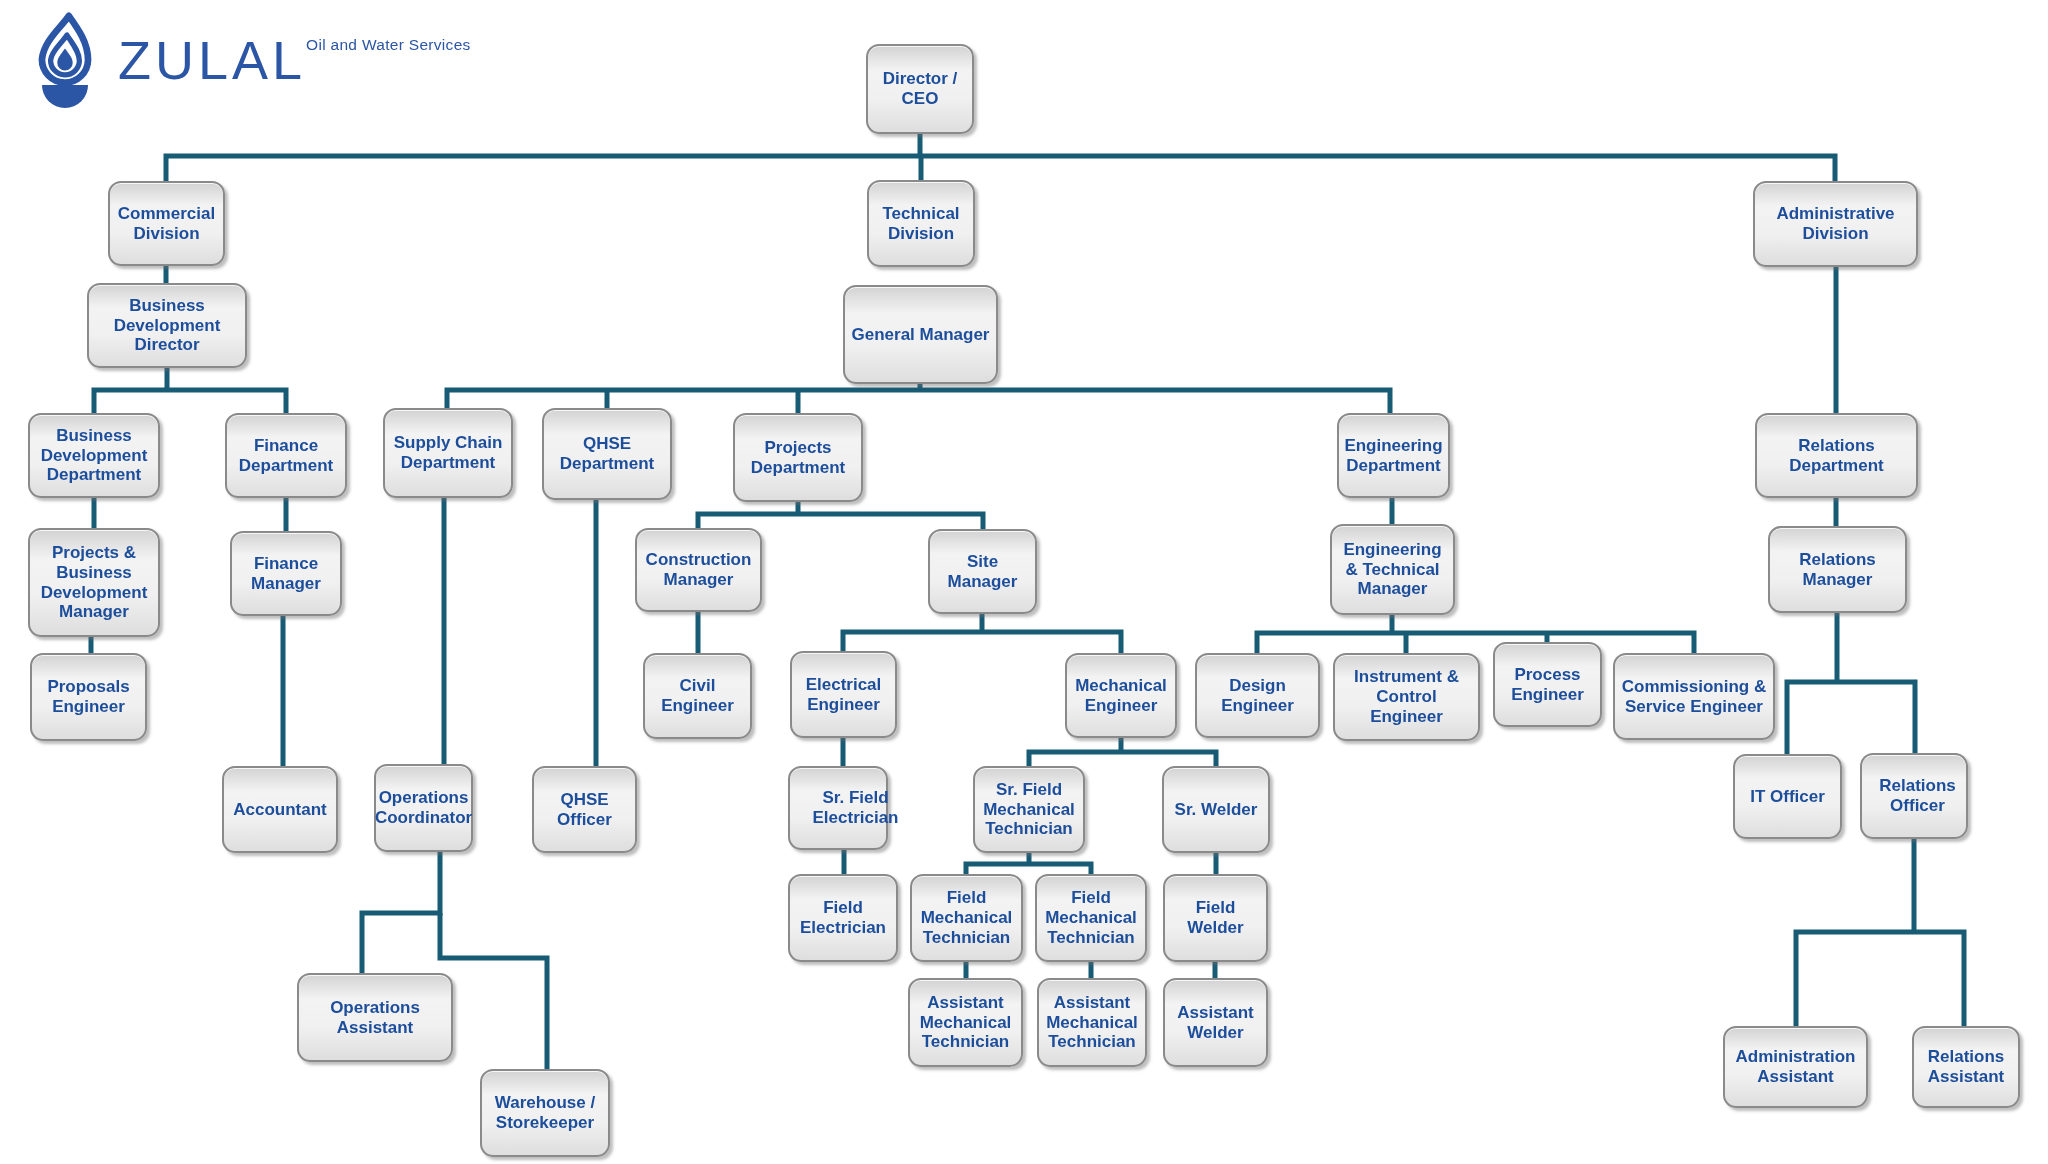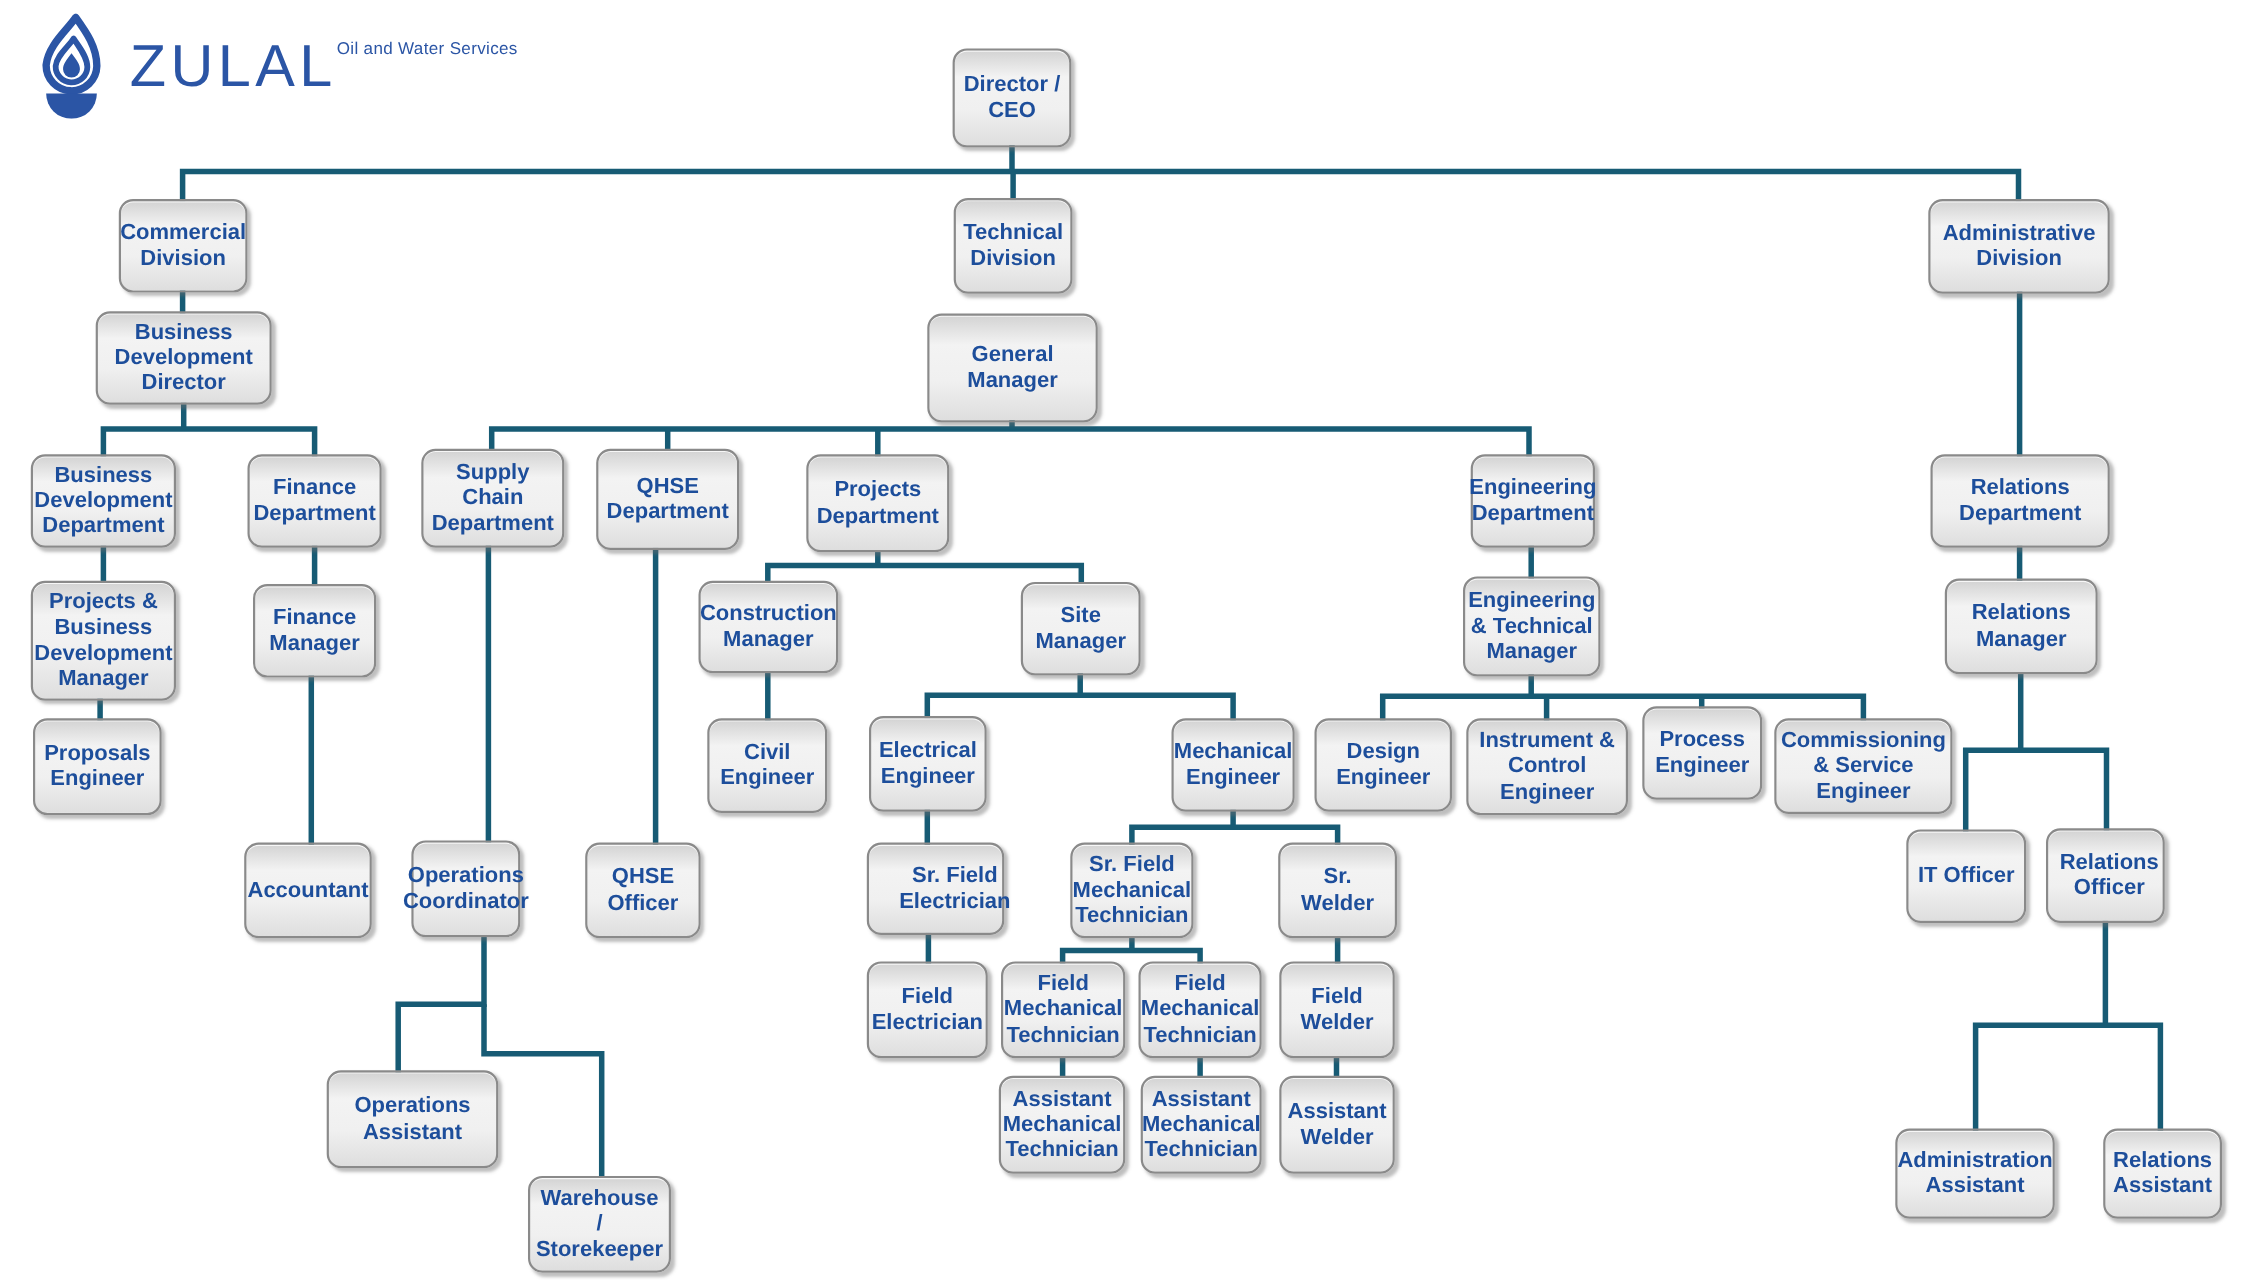--- a/index.html
+++ b/index.html
@@ -26,21 +26,21 @@
     fill:none;stroke:var(--connector);stroke-width:5;stroke-linejoin:miter;
   }
   
   .org-node{
     position:absolute;box-sizing:border-box;
     border:2px solid var(--node-border);
     border-radius:13px;
     background:linear-gradient(180deg,#d3d3d3 0%,#f3f3f3 28%,#f0f0f0 62%,#dedede 100%);
     box-shadow:3px 3px 3px rgba(110,110,110,.45), inset 0 1px 0 rgba(255,255,255,.8);
     color:var(--node-text);
-    font-weight:bold;font-size:20px;line-height:1.16;
+    font-weight:bold;font-size:17px;line-height:1.16;
     display:flex;align-items:center;justify-content:center;text-align:center;
     padding:3px 5px;
   }
 </style>
 </head>
 <body>
 
 <div class="stage">
 
   <svg class="connectors" width="2048" height="1164" viewBox="0 0 2048 1164">
@@ -125,21 +125,21 @@
       <div class="org-node" style="left: 635px; top: 528px; width: 127px; height: 84px;">Construction Manager</div>
       <div class="org-node" style="left: 928px; top: 529px; width: 109px; height: 85px;">Site Manager</div>
       <div class="org-node" style="left: 1330px; top: 524px; width: 125px; height: 91px;">Engineering &amp; Technical Manager</div>
       <div class="org-node" style="left: 643px; top: 653px; width: 109px; height: 86px;">Civil Engineer</div>
       <div class="org-node" style="left: 790px; top: 651px; width: 107px; height: 87px;">Electrical Engineer</div>
       <div class="org-node" style="left: 1065px; top: 653px; width: 112px; height: 85px;">Mechanical Engineer</div>
       <div class="org-node" style="left: 1195px; top: 653px; width: 125px; height: 85px;">Design Engineer</div>
       <div class="org-node" style="left: 1333px; top: 653px; width: 147px; height: 88px;">Instrument &amp; Control Engineer</div>
       <div class="org-node" style="left: 1493px; top: 642px; width: 109px; height: 85px;">Process Engineer</div>
       <div class="org-node" style="left: 1613px; top: 653px; width: 162px; height: 87px;">Commissioning &amp; Service Engineer</div>
-      <div class="org-node" style="left: 788px; top: 766px; width: 125px; height: 84px; padding-left: 40px;">Sr. Field Electrician</div>
+      <div class="org-node" style="left: 788px; top: 766px; width: 100px; height: 84px; padding-left: 40px;">Sr. Field Electrician</div>
       <div class="org-node" style="left: 973px; top: 766px; width: 112px; height: 87px;">Sr. Field Mechanical Technician</div>
       <div class="org-node" style="left: 1162px; top: 766px; width: 108px; height: 87px;">Sr. Welder</div>
       <div class="org-node" style="left: 374px; top: 764px; width: 99px; height: 88px;">Operations Coordinator</div>
       <div class="org-node" style="left: 532px; top: 766px; width: 105px; height: 87px;">QHSE Officer</div>
       <div class="org-node" style="left: 222px; top: 766px; width: 116px; height: 87px;">Accountant</div>
       <div class="org-node" style="left: 788px; top: 874px; width: 110px; height: 88px;">Field Electrician</div>
       <div class="org-node" style="left: 910px; top: 874px; width: 113px; height: 88px;">Field Mechanical Technician</div>
       <div class="org-node" style="left: 1035px; top: 874px; width: 112px; height: 88px;">Field Mechanical Technician</div>
       <div class="org-node" style="left: 1163px; top: 874px; width: 105px; height: 88px;">Field Welder</div>
       <div class="org-node" style="left: 908px; top: 978px; width: 115px; height: 89px;">Assistant Mechanical Technician</div>

